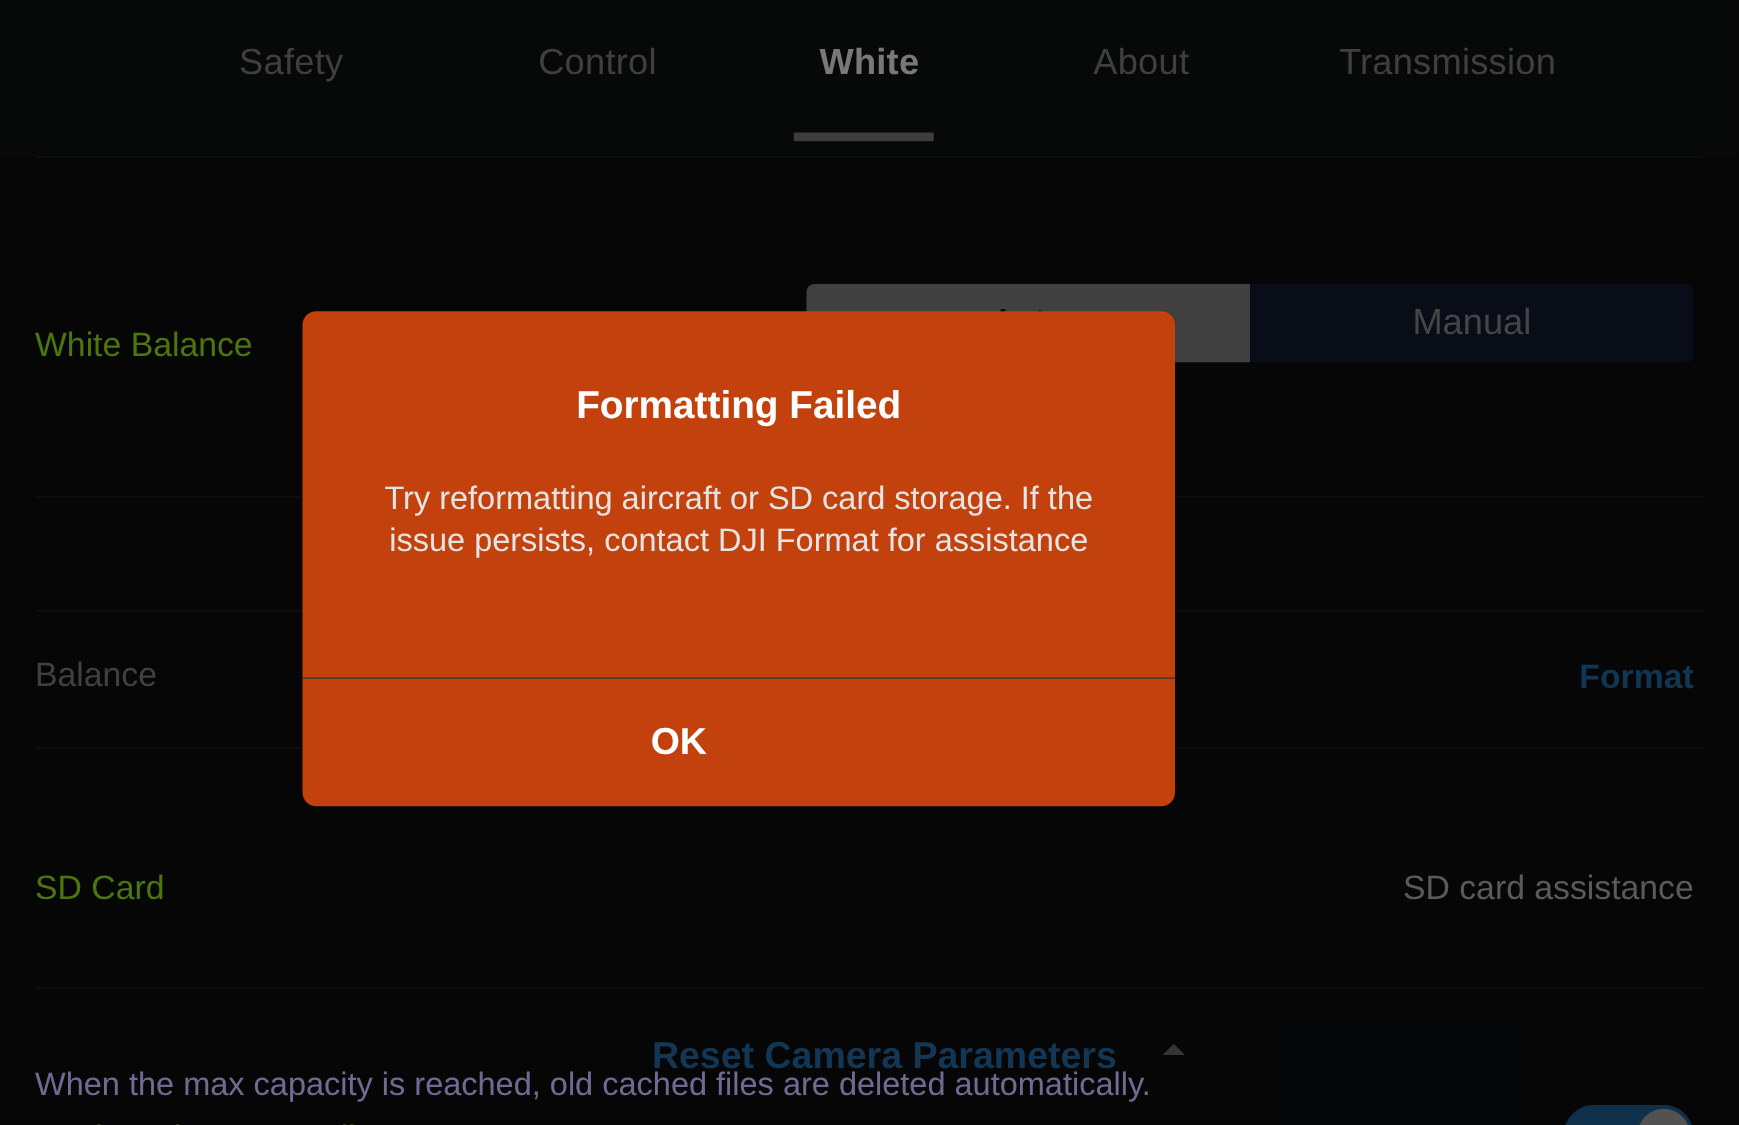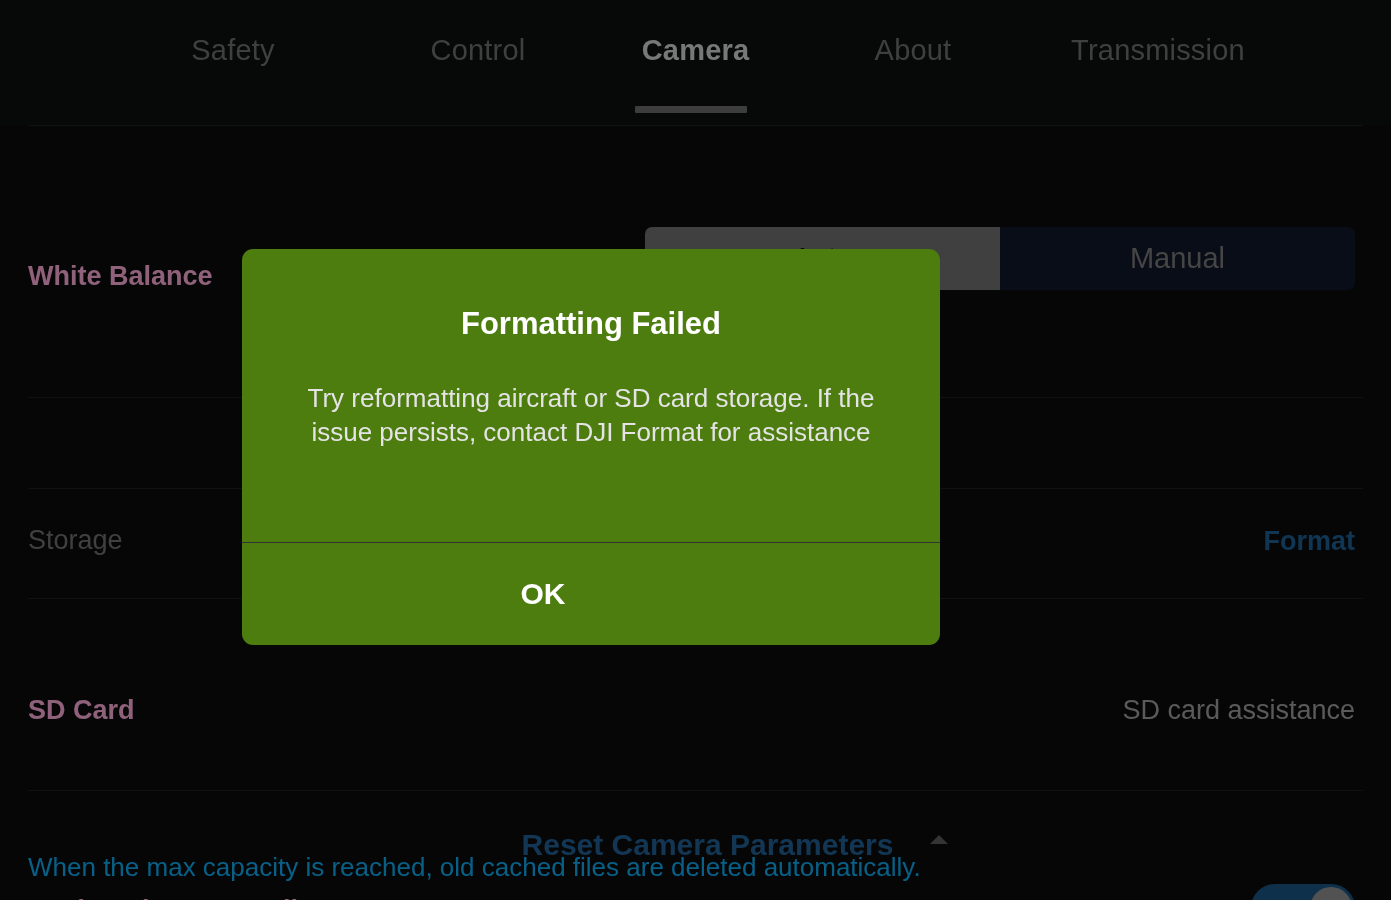--- a/index.html
+++ b/index.html
@@ -87,22 +87,22 @@
     position: absolute;
     left: 0;
     width: 1391px;
     display: flex;
     align-items: center;
   }
   .row-label {
     position: absolute;
     left: 28px;
     font-size: 27px;
-    color: #f9a8d4;
-    font-weight: bold;
+    color: #84cc16;
+    font-weight: normal;
     white-space: nowrap;
   }
   .row-label.dim {
     color: #6f6f6f;
     font-weight: normal;
   }
   .row-value {
     position: absolute;
     font-size: 27px;
     color: #a8a8a8;
@@ -203,21 +203,21 @@
     border-left: 9px solid transparent;
     border-right: 9px solid transparent;
     border-bottom: 9px solid #5b5b5b;
   }
 
   #cap-hint {
     position: absolute;
     left: 28px;
     top: 726px;
     font-size: 26px;
-    color: #0ea5e9;
+    color: #c4b5fd;
     white-space: nowrap;
   }
 
   
   #reset-sep { top: 664px; }
   #reset-btn {
     position: absolute;
     left: 0;
     top: 702px;
     width: 1391px;
@@ -237,21 +237,21 @@
     width: 1391px;
     height: 900px;
     background: rgba(0,0,0,0.42);
   }
   .dialog {
     position: absolute;
     left: 242px;
     top: 249px;
     width: 698px;
     height: 396px;
-    background: #4d7c0f;
+    background: #c2410c;
     border-radius: 11px;
     overflow: hidden;
   }
   .dialog-title {
     position: absolute;
     left: 0;
     top: 57px;
     width: 698px;
     text-align: center;
     font-size: 31px;
@@ -294,40 +294,40 @@
 </style>
 </head>
 <body>
 
 <div id="screen">
 
   <div class="tabbar">
     <div class="tabs">
       <div class="tab t0">Safety</div>
       <div class="tab t1">Control</div>
-      <div class="tab t2 active">Camera</div>
+      <div class="tab t2 active">White</div>
       <div class="tab t4">About</div>
       <div class="tab t3">Transmission</div>
     </div>
     <div class="tab-underline"></div>
   </div>
   <div class="hr-top"></div>
 
   <div class="rows">
 
     <div class="row" id="row-wb">
       <div class="row-label" id="wb-label">White Balance</div>
       <div class="segmented">
         <div class="seg on">Auto</div>
         <div class="seg off">Manual</div>
       </div>
     </div>
 
     <div class="row" id="row-storage">
-      <div class="row-label dim" id="storage-label">Storage</div>
+      <div class="row-label dim" id="storage-label">Balance</div>
       <div class="row-value" id="storage-format">Format</div>
     </div>
 
     <div class="sep" id="sd-sep"></div>
     <div class="row" id="row-sd">
       <div class="row-label" id="sd-label">SD Card</div>
       <div class="row-value" id="sd-value">SD card assistance</div>
     </div>
 
     <div class="sep" id="cache-sep"></div>

